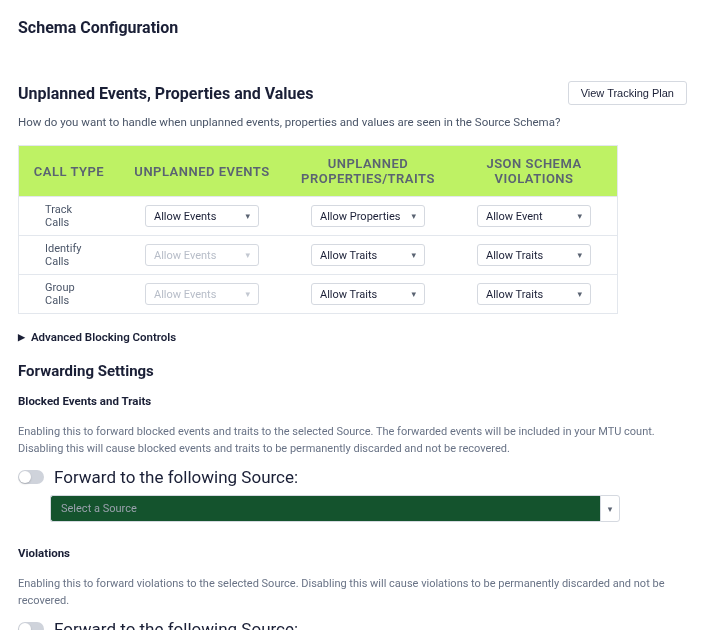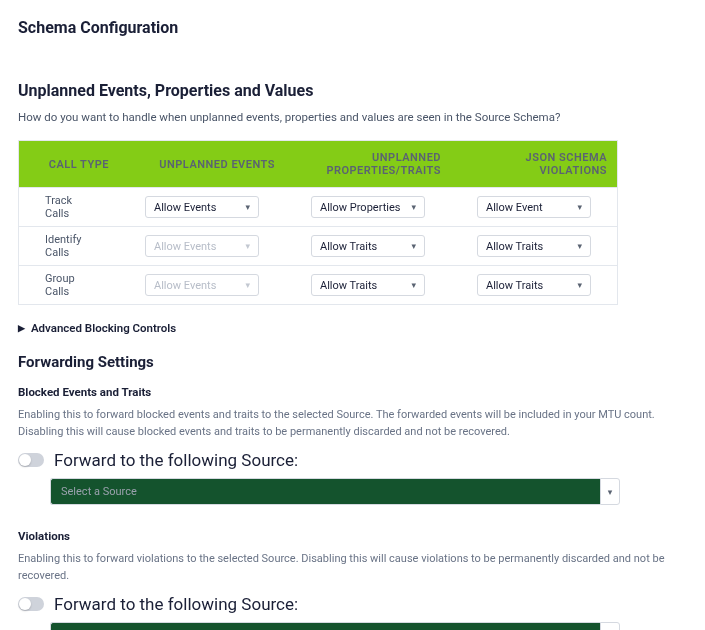--- a/index.html
+++ b/index.html
@@ -44,28 +44,28 @@
     font-size: 11.5px;
     margin: 0 0 16px 0;
   }
   table.cfg {
     width: 600px;
     border-collapse: collapse;
     border: 1px solid #e3e7ed;
     margin-bottom: 16px;
   }
   table.cfg th {
-    text-align: right;
-    font-size: 11px;
+    text-align: center;
+    font-size: 13px;
     font-weight: 600;
     letter-spacing: 0.5px;
     color: #5a6372;
     padding: 10px 10px;
     border-bottom: 1px solid #e3e7ed;
-    background: #84cc16;
+    background: #bef264;
     vertical-align: middle;
   }
   table.cfg td {
     padding: 6px 26px;
     border-bottom: 1px solid #e3e7ed;
     vertical-align: middle;
   }
   table.cfg td:first-child {
     color: #4a5568;
     font-size: 11px;
@@ -117,21 +117,21 @@
   }
   .sub-head {
     font-size: 11.5px;
     font-weight: 700;
     margin: 0 0 4px 0;
     color: #1a1f36;
   }
   .sub-desc {
     font-size: 11px;
     color: #697386;
-    margin: 8px 0 10px 0;
+    margin: 16px 0 10px 0;
     line-height: 1.5;
   }
   .toggle-row {
     display: flex;
     align-items: center;
     gap: 10px;
     margin-bottom: 8px;
   }
   .toggle {
     width: 26px;
@@ -186,20 +186,21 @@
     background: #fff;
   }
 </style>
 </head>
 <body>
 
 <h1 class="page-title">Schema Configuration</h1>
 
 <div class="section-head">
   <h2 class="section-title">Unplanned Events, Properties and Values</h2>
+  <button class="btn-outline">View Tracking Plan</button>
 </div>
 <p class="desc">How do you want to handle when unplanned events, properties and values are seen in the Source Schema?</p>
 
 <table class="cfg">
   <thead>
     <tr>
       <th style="width:150px">CALL TYPE</th>
       <th style="width:150px">UNPLANNED EVENTS</th>
       <th style="width:150px">UNPLANNED PROPERTIES/TRAITS</th>
       <th style="width:150px">JSON SCHEMA VIOLATIONS</th>

